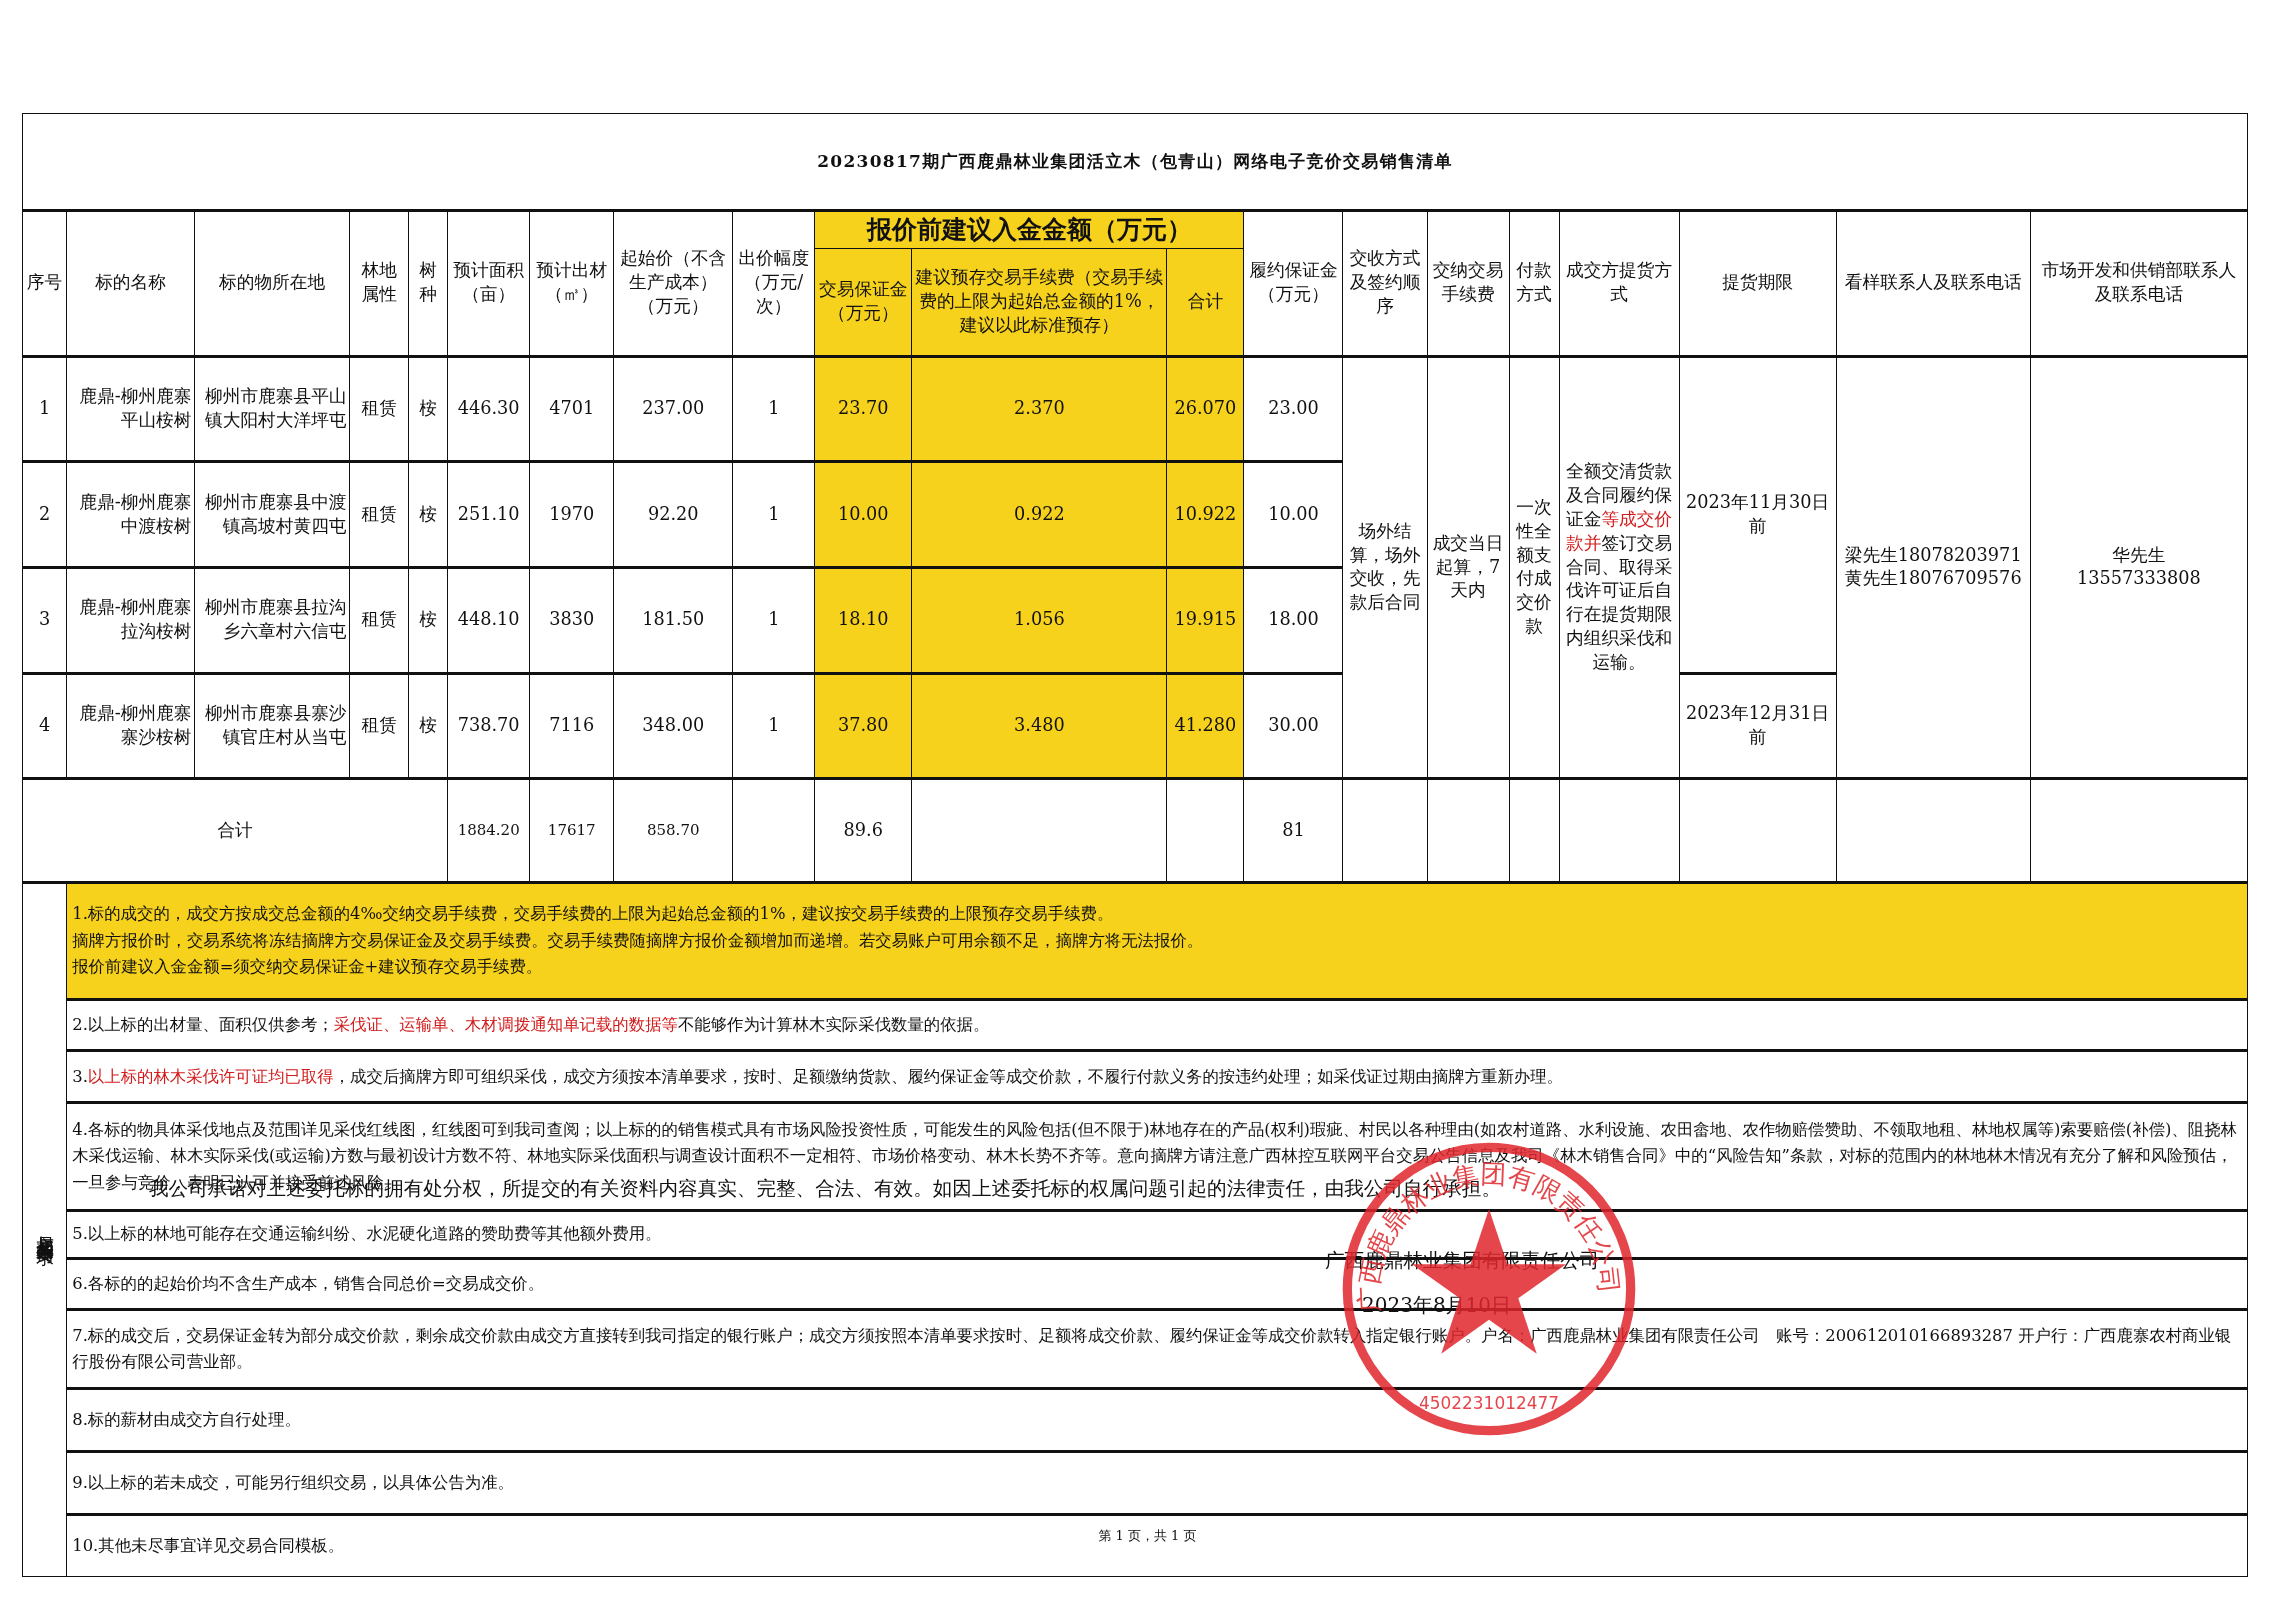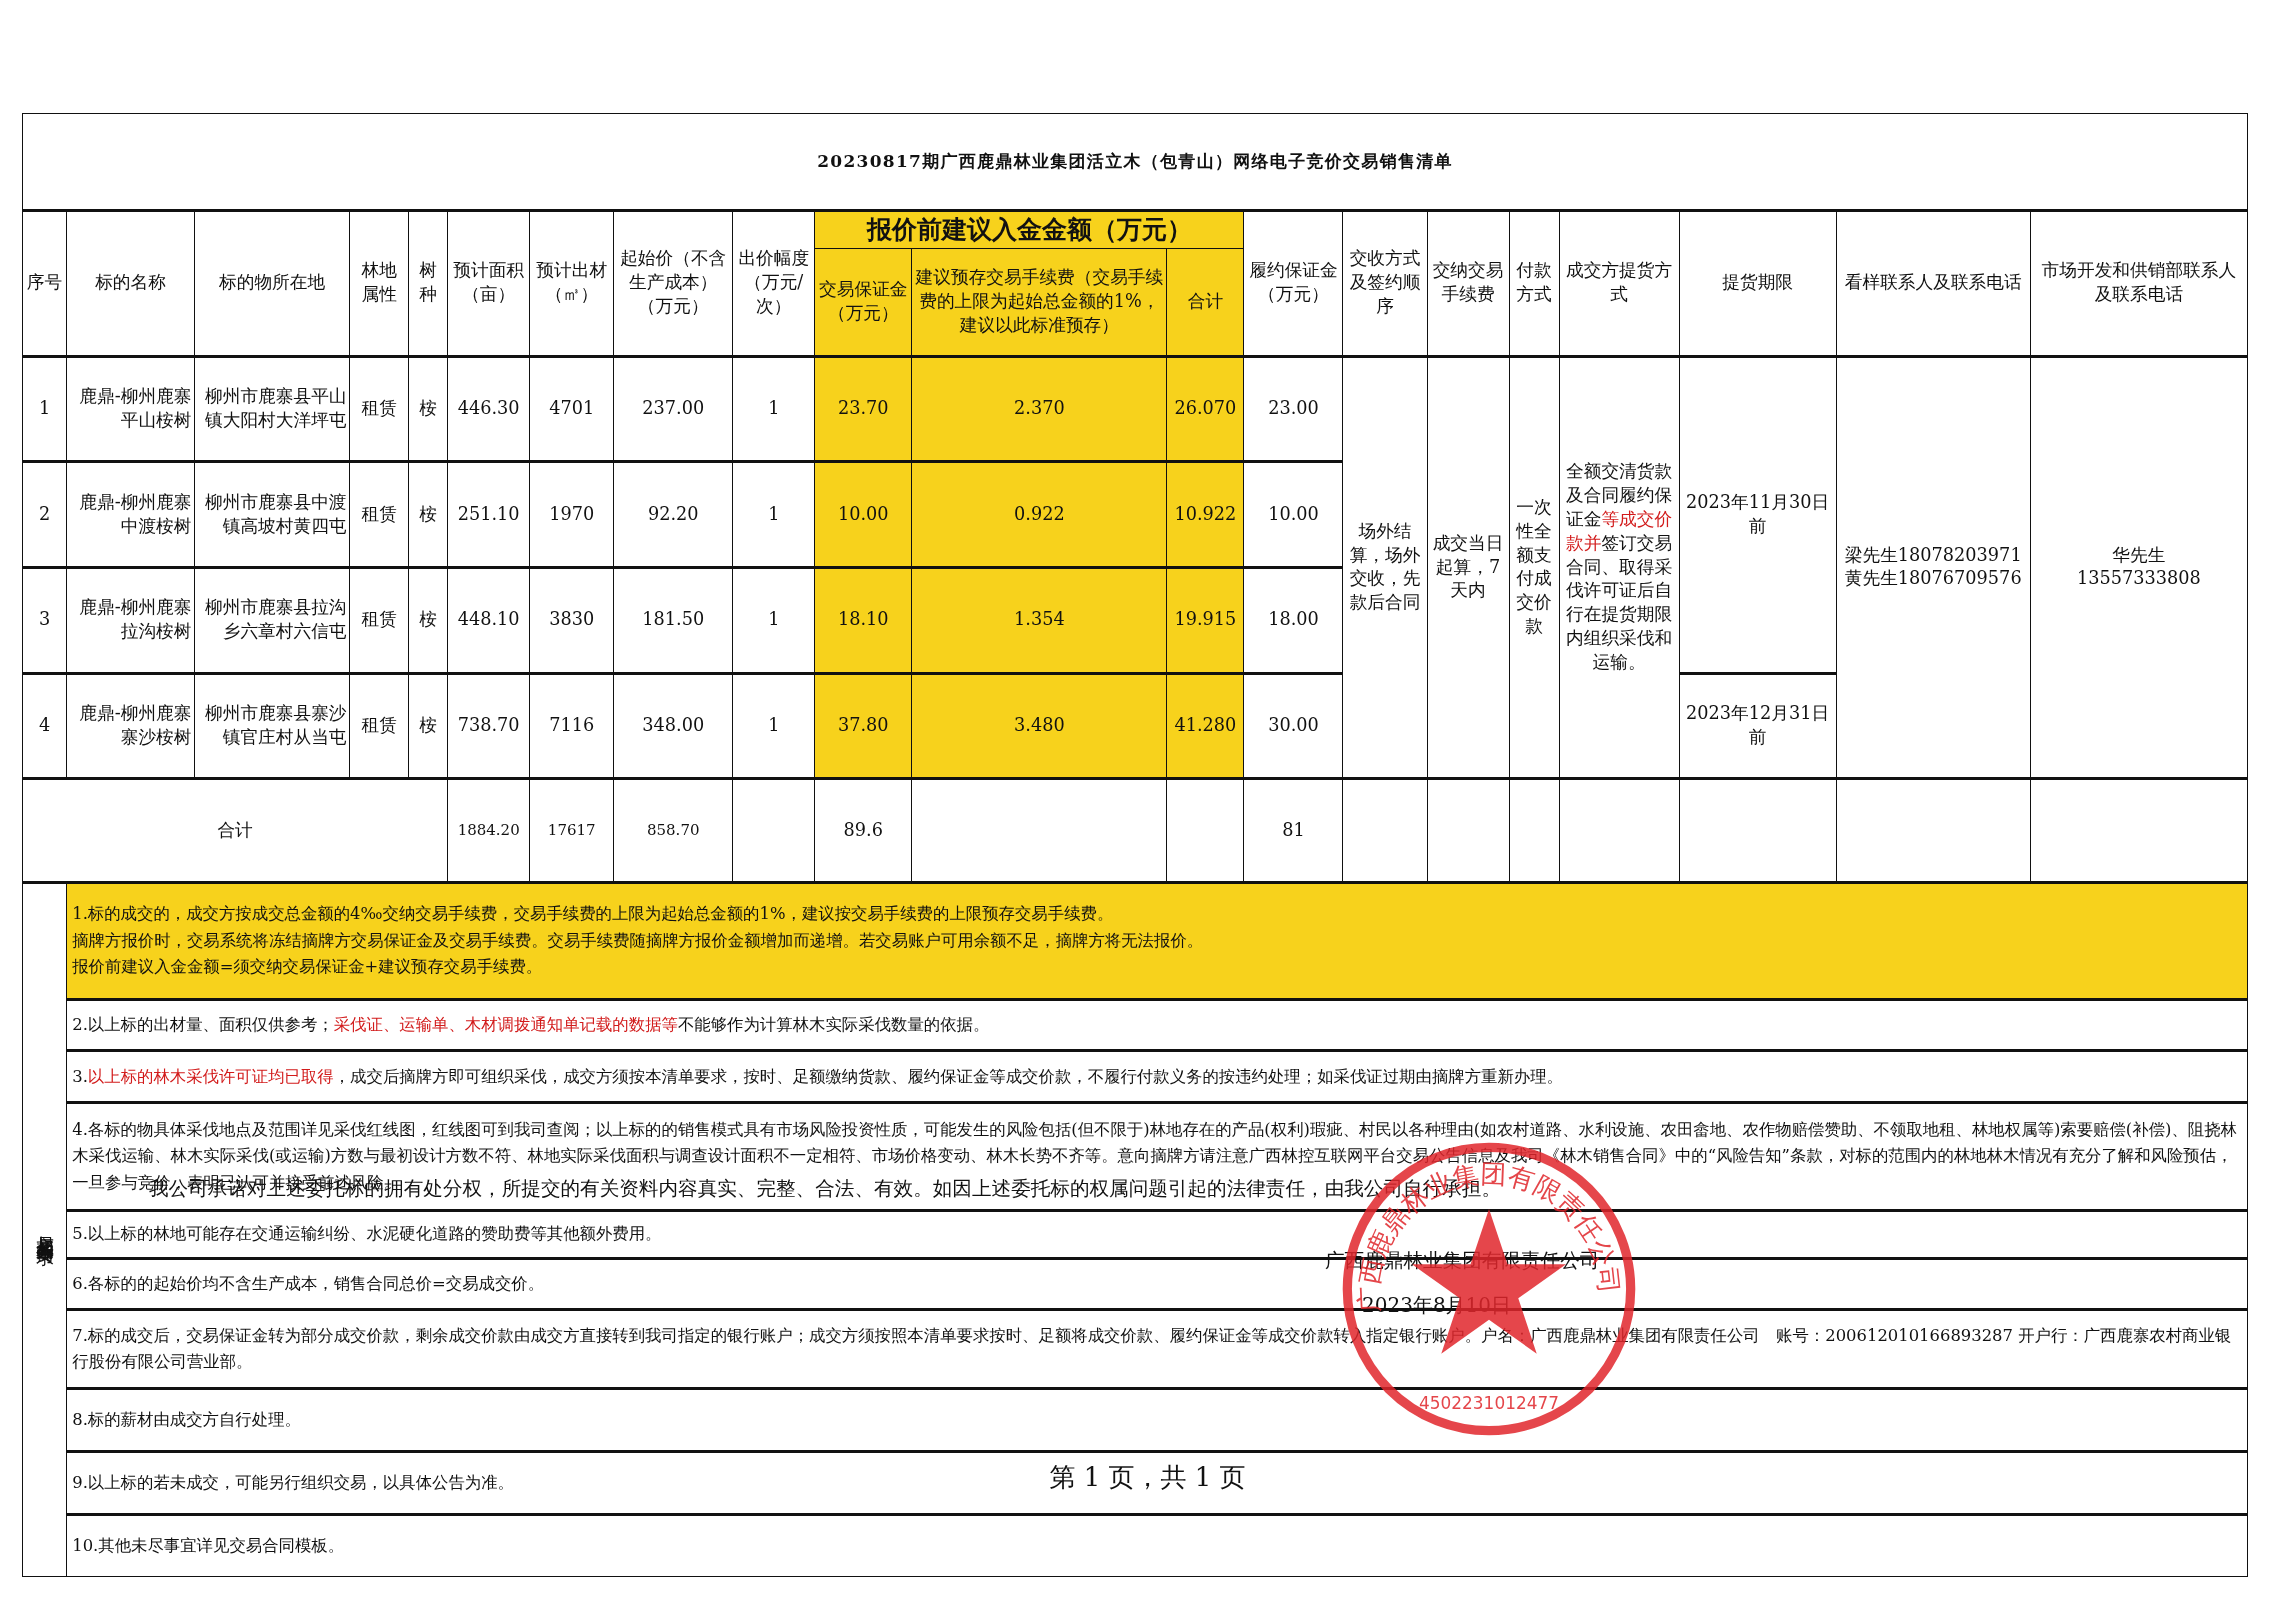--- a/index.html
+++ b/index.html
@@ -17,21 +17,21 @@
   .data td { font-size:17.7px; height:100px; }
   .data td.left { text-align:right; }
   .total td { font-size:17.7px; height:98px; }
   .total td.small { font-size:15px; }
   .terms-side { font-size:17.7px; line-height:1.55; writing-mode:vertical-rl; text-orientation:upright; letter-spacing:1.3px; }
   .term { text-align:left !important; font-size:16.4px; line-height:1.6; padding:3.9px 5.2px !important; }
   .red { color:#d21b1b; font-weight:normal; }
   .promise { position:absolute; left:149px; top:1175px; font-size:19.6px; }
   .sign-company { position:absolute; left:1325px; top:1247px; font-size:19.6px; }
   .sign-date { position:absolute; left:1362px; top:1292px; font-size:20px; }
-  .footer { position:absolute; left:0; width:100%; top:1460px; text-align:center; font-size:26px; }
+  .footer { position:absolute; left:0; width:100%; top:1527px; text-align:center; font-size:13px; }
   .seal { position:absolute; left:1335px; top:1135px; width:308px; height:308px; }
 </style>
 </head>
 <body>
 
 <div class="sheet">
 <table>
   <colgroup>
     <col style="width:44px">
         <col style="width:128px">
@@ -131,21 +131,21 @@
     <td>3</td>
     <td class="left">鹿鼎-柳州鹿寨拉沟桉树</td>
     <td class="left">柳州市鹿寨县拉沟乡六章村六信屯</td>
     <td>租赁</td>
     <td>桉</td>
     <td>448.10</td>
     <td>3830</td>
     <td>181.50</td>
     <td>1</td>
     <td class="yellow">18.10</td>
-    <td class="yellow">1.354</td>
+    <td class="yellow">1.056</td>
     <td class="yellow">19.915</td>
     <td>18.00</td>
   </tr>
   <tr class="data thick-top">
     <td>4</td>
     <td class="left">鹿鼎-柳州鹿寨寨沙桉树</td>
     <td class="left">柳州市鹿寨县寨沙镇官庄村从当屯</td>
     <td>租赁</td>
     <td>桉</td>
     <td>738.70</td>

